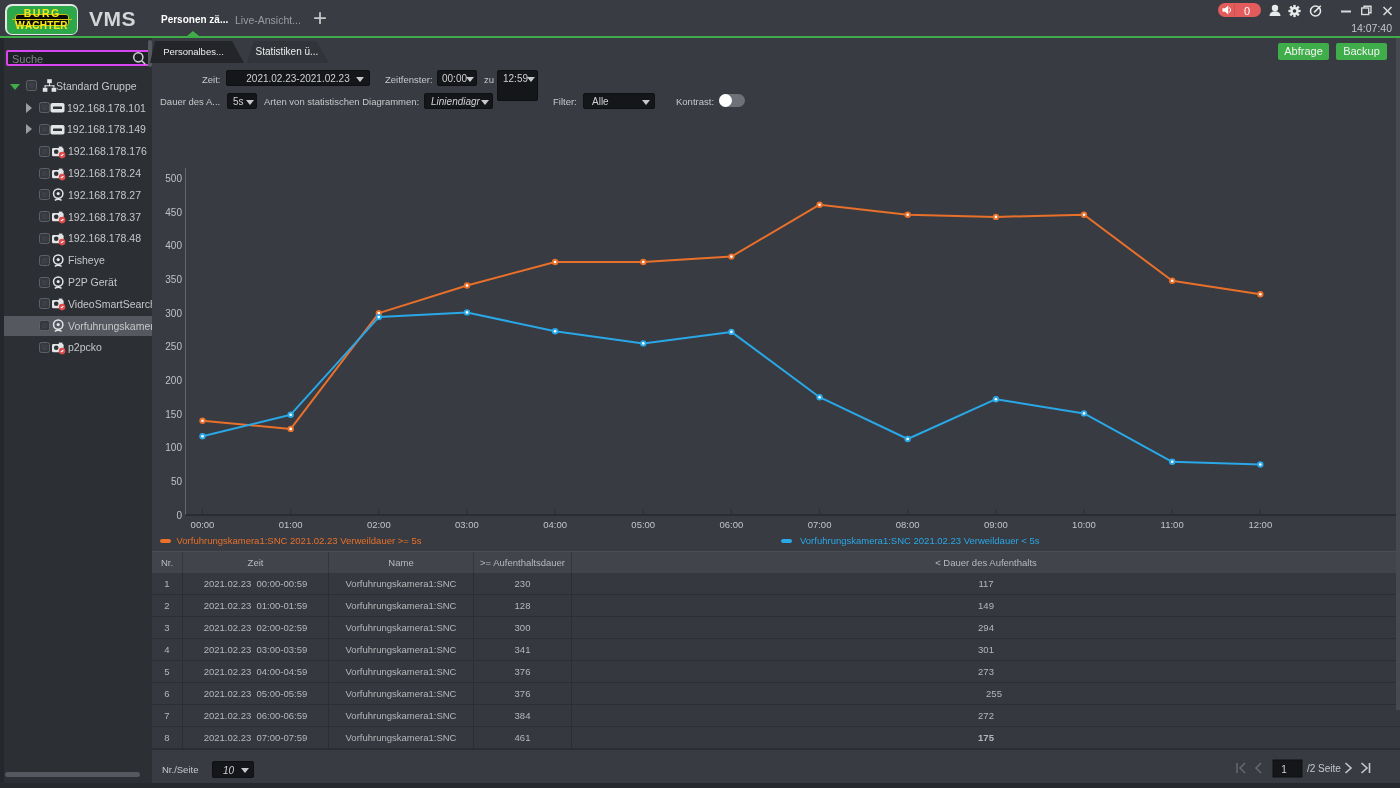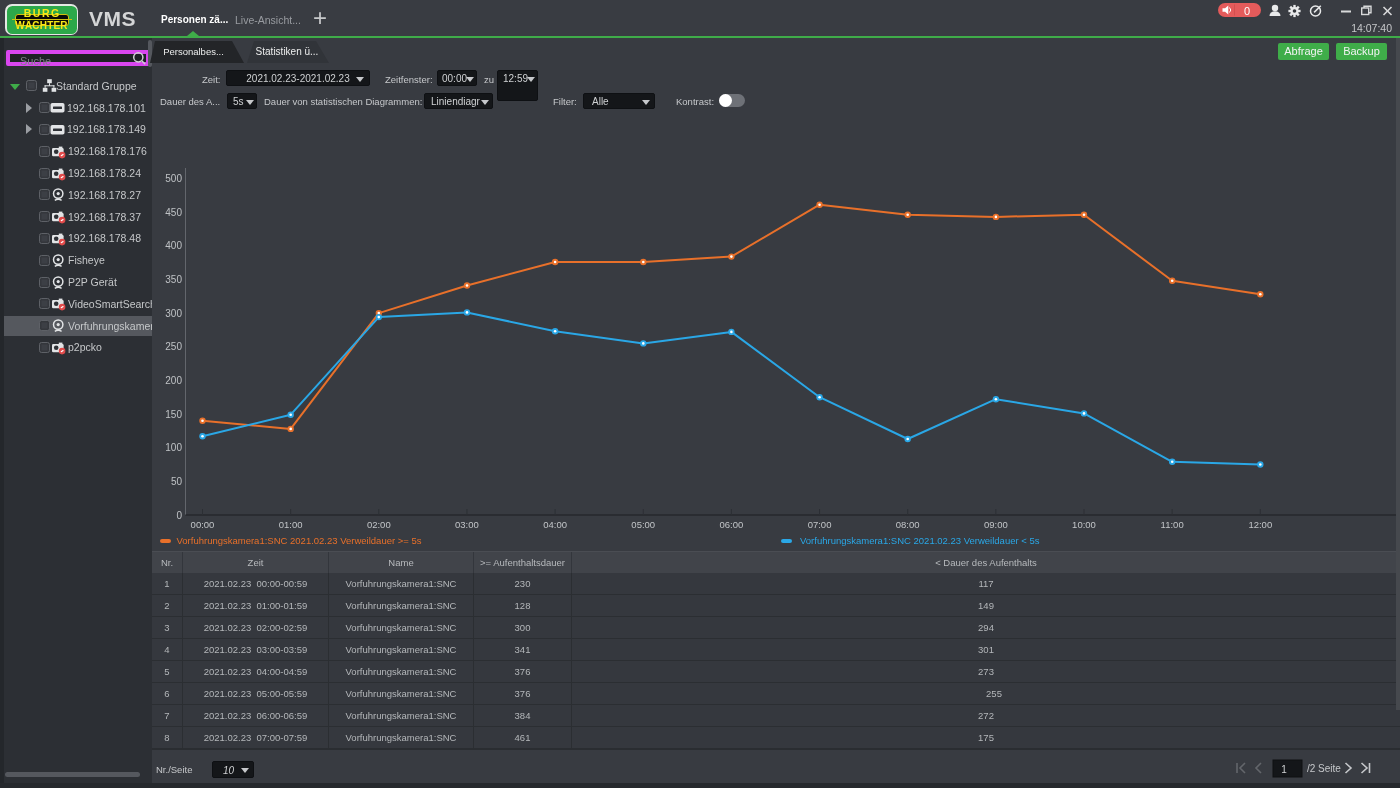--- a/index.html
+++ b/index.html
@@ -20,21 +20,21 @@
 
   #vms { position:absolute; left:89px; top:7px; font-size:21px; font-weight:bold; color:#d4d5d6; letter-spacing:0.5px; }
   .toptab1 { position:absolute; left:161px; top:14px; font-size:10px; font-weight:bold; color:#ffffff; }
   .toptab2 { position:absolute; left:235px; top:13.5px; font-size:10.5px; color:#989ba0; }
   #plus { position:absolute; left:313px; top:4px; font-size:24px; font-weight:100; color:#c6c8ca; }
   #clock { position:absolute; right:8px; top:22px; font-size:10.5px; color:#c6c8ca; }
 
   
   #sidebar { position:absolute; left:0; top:38px; width:152px; height:745px; background:#2c2f34; overflow:hidden; }
   #sidebar .ledge { position:absolute; left:0; top:0; width:4px; height:100%; background:#24272b; }
-  #search { position:absolute; left:6px; top:12px; width:144px; height:16px; background:#1e2125; border:4px solid #d946ef; border-radius:2px; color:#7f8287; font-size:11px; line-height:15px; padding-left:10px; }
+  #search { position:absolute; left:6px; top:12px; width:144px; height:16px; background:#1e2125; border:2px solid #d946ef; border-radius:2px; color:#7f8287; font-size:11px; line-height:15px; padding-left:4px; }
   .trow { position:absolute; left:0px; width:152px; height:22px; color:#c6c8ca; font-size:10.5px; line-height:22px; white-space:nowrap;text-align:right; }
   .tri-d { position:absolute; left:10px; top:9px; width:0; height:0; border-left:5px solid transparent; border-right:5px solid transparent; border-top:6px solid #3fac49; }
   .tri-r { position:absolute; left:26px; top:6px; width:0; height:0; border-top:5px solid transparent; border-bottom:5px solid transparent; border-left:6px solid #9b9ea3; }
   .cb { position:absolute; top:5.5px; width:11px; height:11px; background:#3c3f45; border:1px solid #5e6167; border-radius:2.5px; box-shadow:inset 0 0 0 1.5px #34373c; }
   .ticon { position:absolute; left:0; top:0; width:15px; height:15px; }
   #vscroll { position:absolute; left:148px; top:2px; width:4px; height:27px; background:#55585e; border-radius:2px; }
   #hscroll { position:absolute; left:5px; top:734px; width:135px; height:5px; background:#55585e; border-radius:2.5px; }
 
   
   .mtab { position:absolute; top:41px; height:22px; font-size:9.5px; color:#eceded; text-align:center; line-height:22px; }
@@ -321,22 +321,22 @@
 <div class="fbox" style="left:497px; top:70px; width:41px; height:31px; line-height:14px;">
     <span style="position:absolute; left:5px; top:1px;">12:59</span>
     <span class="arr" style="right:2px;"></span>
   </div>
 
 <div class="flabel" style="left:160px; top:96px;">Dauer des A...</div>
 <div class="fbox" style="left:227px; top:93px; width:30px; height:16px; line-height:14px;">
     <span style="position:absolute; left:5px; top:1px;">5s</span>
     <span class="arr" style="right:2px;"></span>
   </div>
-<div class="flabel" style="left:264px; top:96px;">Dauer von statistischen Diagrammen:</div>
-<div class="fbox" style="left:424px; top:93px; width:69px; height:16px; line-height:14px;">
+<div class="flabel" style="left:264px; top:96px;">Arten von statistischen Diagrammen:</div>
+<div class="fbox" style="left:424px; top:93px; width:69px; height:16px; line-height:14px;font-style:italic;">
     <span style="position:absolute; left:6px; top:1px;">Liniendiagr</span>
     <span class="arr" style="right:3px;"></span>
   </div>
 <div class="flabel" style="left:553px; top:96px;">Filter:</div>
 <div class="fbox" style="left:583px; top:93px; width:72px; height:16px; line-height:14px;">
     <span style="position:absolute; left:8px; top:1px;">Alle</span>
     <span class="arr" style="right:4px;"></span>
   </div>
 <div class="flabel" style="left:676px; top:96px;">Kontrast:</div>
 <div id="toggle">
@@ -497,27 +497,27 @@
       <div class="tdc" style="left:31px; width:146px;">2021.02.23&nbsp;&nbsp;06:00-06:59</div>
       <div class="tdc" style="left:177px; width:145px;">Vorfuhrungskamera1:SNC</div>
       <div class="tdc" style="left:322px; width:98px;">384</div>
       <div class="tdc" style="left:420px; width:828px;border-right:none;">272</div>
     </div>
     <div class="trowb" style="top:176px;">
       <div class="tdc" style="left:0px; width:31px;">8</div>
       <div class="tdc" style="left:31px; width:146px;">2021.02.23&nbsp;&nbsp;07:00-07:59</div>
       <div class="tdc" style="left:177px; width:145px;">Vorfuhrungskamera1:SNC</div>
       <div class="tdc" style="left:322px; width:98px;">461</div>
-      <div class="tdc" style="left:420px; width:828px;border-right:none;">175</div>
+      <div class="tdc" style="left:420px; width:828px;border-right:none;font-weight:bold;">175</div>
     </div>
     <div style="position:absolute; left:0; top:197px; width:1248px; height:2px; background:#2a2d31;"></div>
   </div>
 
 <div id="pager">
-  <div class="pgtxt" style="left:4px; top:16px;">Nr./Seite</div>
+  <div class="pgtxt" style="left:10px; top:16px;">Nr./Seite</div>
   <div class="fbox" style="left:60px; top:13px; width:42px; height:17px; line-height:15px;">
       <span style="position:absolute; left:10px; top:1px;font-style:italic;">10</span>
       <span class="arr" style="right:4px;"></span>
     </div>
 <svg style="position:absolute; left:1080px; top:9px;" width="168" height="24" viewBox="0 0 168 24">
       <g stroke="#63666b" stroke-width="1.6" fill="none">
         <line x1="5" y1="6" x2="5" y2="16"></line>
         <path d="M13 6 l-5 5 l5 5"></path>
       </g>
       <path d="M29 6 l-5 5 l5 5" stroke="#63666b" stroke-width="1.6" fill="none"></path>

